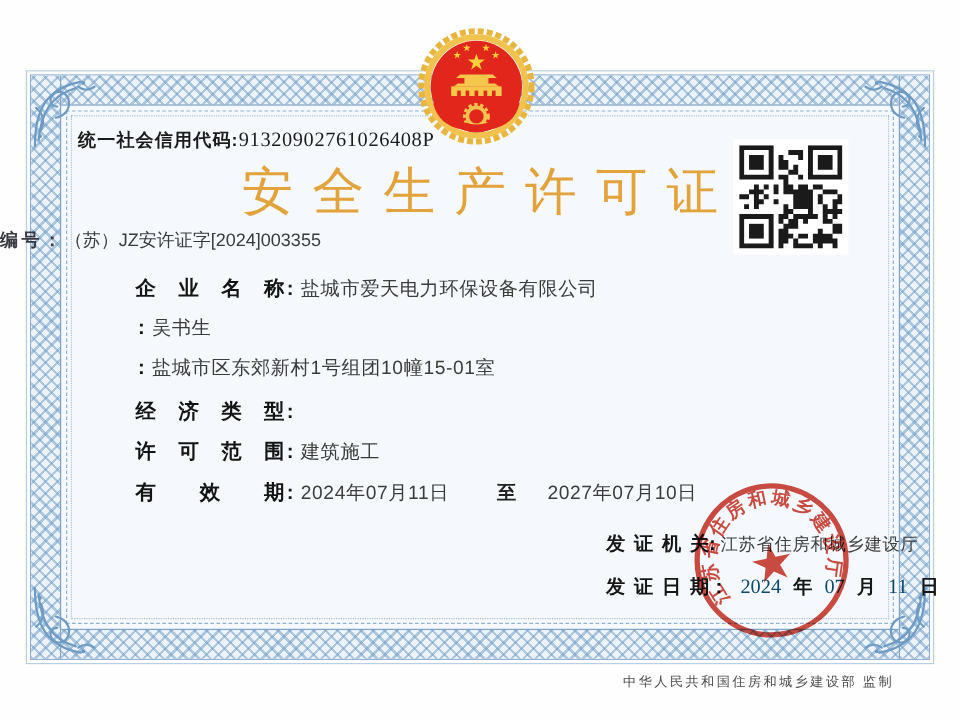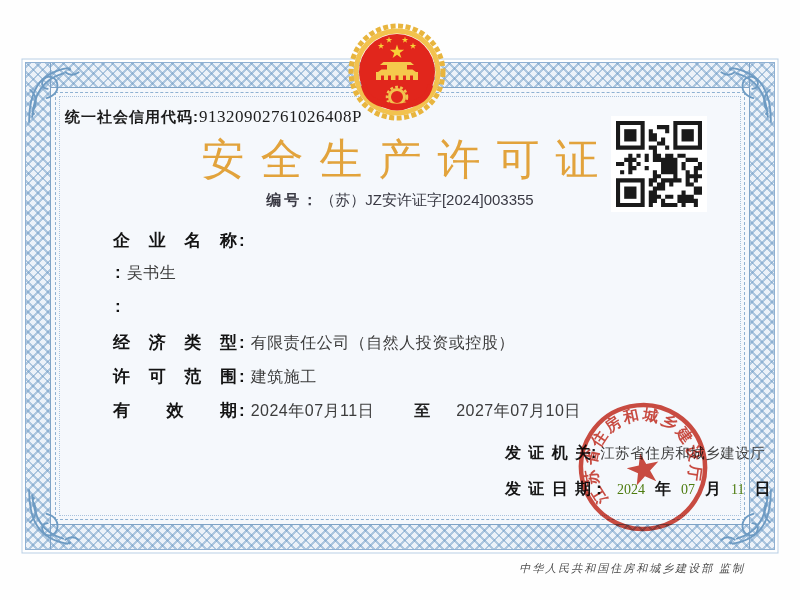--- a/index.html
+++ b/index.html
@@ -22,43 +22,43 @@
   .corner.tr{right:0;top:0;transform:scaleX(-1);}
   .corner.bl{left:0;bottom:0;transform:scaleY(-1);}
   .corner.br{right:0;bottom:0;transform:scale(-1,-1);}
   
   .emblem{position:absolute;left:347px;top:22px;width:100px;height:100px;z-index:5;}
   .credit{position:absolute;left:65px;top:107px;font-size:15px;color:#1c1c1c;z-index:4;}
   .credit .lbl{font-weight:700;letter-spacing:1px;}
   .credit .val{font-family:"Liberation Serif",serif;font-size:17px;letter-spacing:.5px;}
   .title{position:absolute;left:0;right:0;top:131px;text-align:center;font-size:43px;font-weight:400;
          letter-spacing:16px;text-indent:16px;color:#e2a33c;z-index:4;}
-  .numline{position:absolute;left:0;right:0;top:191px;text-align:center;font-size:15px;color:#3a3a44;z-index:4;}
+  .numline{position:absolute;left:0;right:0;top:191px;font-size:15px;color:#3a3a44;z-index:4;}
   .numline .lbl{font-weight:700;letter-spacing:3px;}
   .qr{position:absolute;left:611px;top:116px;width:96px;height:96px;background:#ffffff;padding:5px;
       box-sizing:border-box;z-index:4;}
   .qr svg{width:100%;height:100%;display:block;}
   
   .row{position:absolute;left:113px;height:22px;display:flex;align-items:baseline;z-index:4;}
   .flabel{display:inline-block;width:124px;font-size:17px;font-weight:700;color:#141414;
           text-align:justify;text-align-last:justify;}
   .fcolon{font-size:17px;font-weight:700;color:#141414;margin:0 6px 0 2px;}
   .fvalue{font-size:16px;color:#3c3c3c;letter-spacing:.5px;white-space:nowrap;}
   .toword{font-size:16px;font-weight:700;color:#222;margin:0 26px 0 40px;}
   
   .issuer-row{position:absolute;left:505px;display:flex;align-items:baseline;z-index:4;white-space:nowrap;}
   .ilabel{display:inline-block;width:86px;font-size:16px;font-weight:700;color:#161616;
           text-align:justify;text-align-last:justify;}
   .icolon{font-size:16px;font-weight:700;color:#161616;margin-right:4px;}
   .ivalue{font-size:14.5px;color:#3e3e3e;letter-spacing:.5px;}
-  .dnum{font-family:"Liberation Serif",serif;font-size:14px;color:#4d7c0f;margin:0 6px;}
+  .dnum{font-family:"Liberation Serif",serif;font-size:17px;color:#0c4a6e;margin:0 6px;}
   .dunit{font-size:16px;font-weight:700;color:#161616;margin:0 4px;}
   .seal{position:absolute;left:558px;top:382px;width:170px;height:170px;z-index:6;mix-blend-mode:multiply;}
   
-  .footer{position:absolute;right:55px;top:561px;font-family:"Liberation Serif",serif;font-style:italic;
+  .footer{position:absolute;right:55px;top:561px;font-family:"Liberation Serif",serif;
           font-size:11px;letter-spacing:2px;color:#4c4c4c;z-index:4;}
 </style>
 </head>
 <body>
 
 <div class="paper">
 
   <svg width="0" height="0" style="position:absolute" aria-hidden="true">
     <defs>
       <path id="star" d="M0,-1 L0.2245,-0.309 L0.9511,-0.309 L0.3633,0.118 L0.5878,0.809 L0,0.382 L-0.5878,0.809 L-0.3633,0.118 L-0.9511,-0.309 L-0.2245,-0.309 Z"></path>
@@ -142,32 +142,33 @@
         <path d="M0,56h28v28h-28z M4,60v20h20v-20z" fill-rule="evenodd"></path>
         <rect x="8" y="64" width="12" height="12"></rect>
         <path id="qr-rand" d="M40,4h4v4h-4zM44,4h4v4h-4zM48,4h4v4h-4zM32,8h4v4h-4zM48,8h4v4h-4zM32,12h4v4h-4zM36,12h4v4h-4zM32,16h4v4h-4zM36,16h4v4h-4zM44,16h4v4h-4zM40,20h4v4h-4zM44,20h4v4h-4zM32,24h4v4h-4zM36,24h4v4h-4zM48,24h4v4h-4zM36,28h4v4h-4zM12,32h4v4h-4zM20,32h4v4h-4zM28,32h4v4h-4zM36,32h4v4h-4zM40,32h4v4h-4zM48,32h4v4h-4zM52,32h4v4h-4zM60,32h4v4h-4zM64,32h4v4h-4zM8,36h4v4h-4zM12,36h4v4h-4zM16,36h4v4h-4zM28,36h4v4h-4zM36,36h4v4h-4zM40,36h4v4h-4zM44,36h4v4h-4zM48,36h4v4h-4zM52,36h4v4h-4zM56,36h4v4h-4zM68,36h4v4h-4zM72,36h4v4h-4zM76,36h4v4h-4zM0,40h4v4h-4zM4,40h4v4h-4zM12,40h4v4h-4zM20,40h4v4h-4zM44,40h4v4h-4zM48,40h4v4h-4zM52,40h4v4h-4zM56,40h4v4h-4zM64,40h4v4h-4zM80,40h4v4h-4zM12,44h4v4h-4zM16,44h4v4h-4zM28,44h4v4h-4zM44,44h4v4h-4zM48,44h4v4h-4zM52,44h4v4h-4zM56,44h4v4h-4zM64,44h4v4h-4zM76,44h4v4h-4zM80,44h4v4h-4zM4,48h4v4h-4zM12,48h4v4h-4zM36,48h4v4h-4zM44,48h4v4h-4zM48,48h4v4h-4zM52,48h4v4h-4zM56,48h4v4h-4zM68,48h4v4h-4zM76,48h4v4h-4zM36,52h4v4h-4zM40,52h4v4h-4zM56,52h4v4h-4zM68,52h4v4h-4zM72,52h4v4h-4zM76,52h4v4h-4zM80,52h4v4h-4zM32,56h4v4h-4zM36,56h4v4h-4zM44,56h4v4h-4zM48,56h4v4h-4zM52,56h4v4h-4zM56,56h4v4h-4zM60,56h4v4h-4zM68,56h4v4h-4zM76,56h4v4h-4zM32,60h4v4h-4zM40,60h4v4h-4zM44,60h4v4h-4zM52,60h4v4h-4zM68,60h4v4h-4zM72,60h4v4h-4zM36,64h4v4h-4zM40,64h4v4h-4zM44,64h4v4h-4zM76,64h4v4h-4zM80,64h4v4h-4zM32,68h4v4h-4zM36,68h4v4h-4zM64,68h4v4h-4zM76,68h4v4h-4zM80,68h4v4h-4zM32,72h4v4h-4zM36,72h4v4h-4zM40,72h4v4h-4zM48,72h4v4h-4zM52,72h4v4h-4zM60,72h4v4h-4zM64,72h4v4h-4zM68,72h4v4h-4zM72,72h4v4h-4zM32,76h4v4h-4zM36,76h4v4h-4zM44,76h4v4h-4zM60,76h4v4h-4zM64,76h4v4h-4zM68,76h4v4h-4zM72,76h4v4h-4zM76,76h4v4h-4zM32,80h4v4h-4zM44,80h4v4h-4zM48,80h4v4h-4zM52,80h4v4h-4zM56,80h4v4h-4zM64,80h4v4h-4zM76,80h4v4h-4z"></path>
       </g>
     </svg>
   </div>
 
   <div class="row" style="top:229px">
     <span class="flabel">企业名称</span>
     <span class="fcolon">:</span>
+    <span class="fvalue">盐城市爱天电力环保设备有限公司</span>
   </div>
   <div class="row" style="top:263px">
     <span class="fcolon">:</span>
     <span class="fvalue">吴书生</span>
   </div>
   <div class="row" style="top:297px">
     <span class="fcolon">:</span>
+    <span class="fvalue">盐城市区东郊新村1号组团10幢15-01室</span>
   </div>
   <div class="row" style="top:331px">
     <span class="flabel">经济类型</span>
     <span class="fcolon">:</span>
-    <span class="fvalue">有限责任公司（自然人投资或控股）</span>
   </div>
   <div class="row" style="top:365px">
     <span class="flabel">许可范围</span>
     <span class="fcolon">:</span>
     <span class="fvalue">建筑施工</span>
   </div>
   <div class="row" style="top:399px">
     <span class="flabel">有效期</span>
     <span class="fcolon">:</span>
     <span class="fvalue">2024年07月11日</span>

